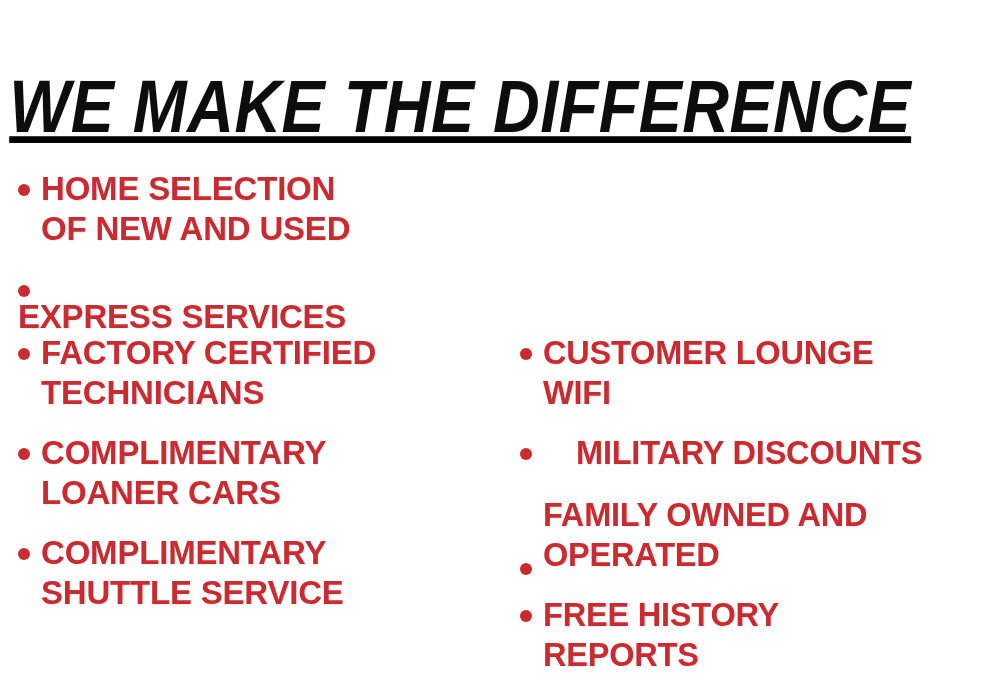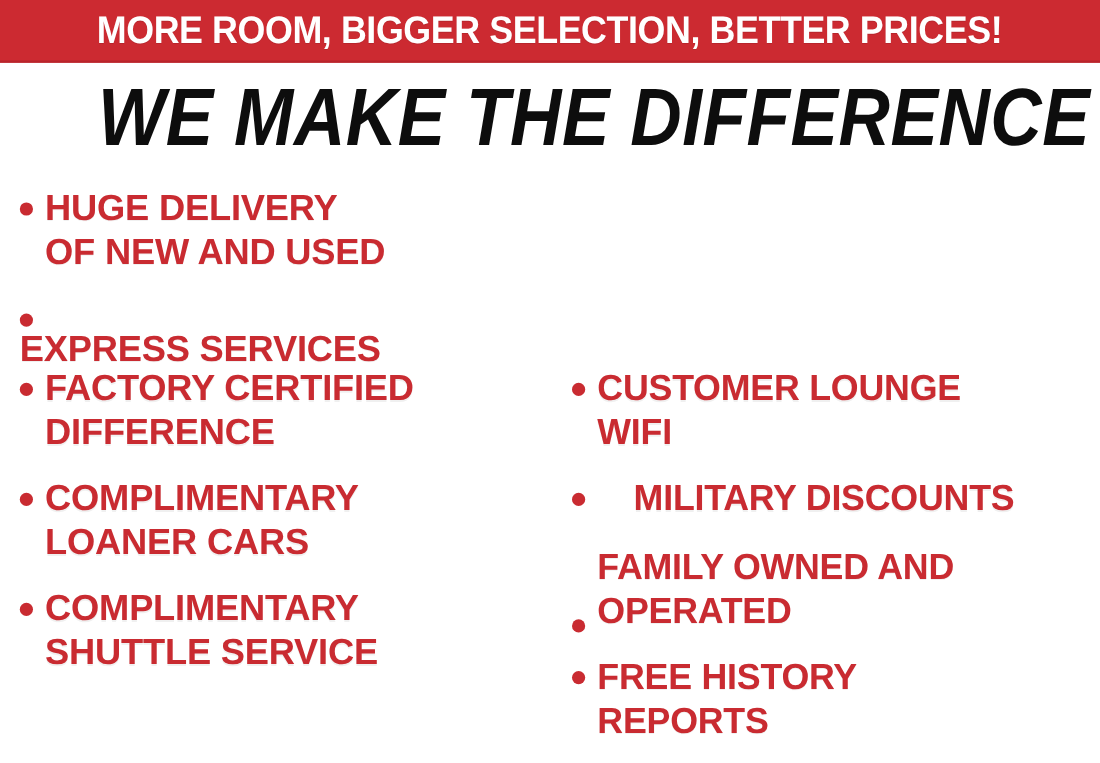--- a/index.html
+++ b/index.html
@@ -47,21 +47,22 @@
 
   
   .headline-wrap {
     position: absolute;
     left: 0;
     top: 62px;
     width: 1000px;
     height: 88px;
     display: flex;
     align-items: center;
-    justify-content: flex-end;
+    justify-content: flex-start;
+    text-decoration: underline;
   }
   .headline {
     color: #0d0d0d;
     font-family: "Liberation Sans Narrow", "Liberation Sans", sans-serif;
     font-weight: bold;
     font-style: italic;
     font-size: 66px;
     letter-spacing: 0.5px;
     line-height: 1;
     white-space: nowrap;
@@ -114,44 +115,41 @@
   .column.right .bullet-text {
     transform: scaleX(0.985);
     transform-origin: left top;
   }
 </style>
 </head>
 <body>
 
 <div id="page">
 
-  <div class="banner">
-    <div class="banner-text">MORE ROOM, BIGGER SELECTION, BETTER PRICES!</div>
-  </div>
 
   <div class="headline-wrap">
     <div class="headline">WE MAKE THE DIFFERENCE</div>
   </div>
 
   <div class="columns">
 
     <div class="column left">
       <div class="bullet-item" style="top:14px;left:10px;">
         <span class="dot"></span>
-        <span class="bullet-text">HUGE DELIVERY
+        <span class="bullet-text">HOME SELECTION
 OF NEW AND USED</span>
       </div>
       <div class="bullet-item" style="top:115px;left:10px;flex-direction:column;">
         <span class="dot"></span>
         <span class="bullet-text">EXPRESS SERVICES</span>
       </div>
       <div class="bullet-item" style="top:178px;left:10px;">
         <span class="dot"></span>
         <span class="bullet-text">FACTORY CERTIFIED
-DIFFERENCE</span>
+TECHNICIANS</span>
       </div>
       <div class="bullet-item" style="top:278px;left:10px;">
         <span class="dot"></span>
         <span class="bullet-text">COMPLIMENTARY
 LOANER CARS</span>
       </div>
       <div class="bullet-item" style="top:378px;left:10px;">
         <span class="dot"></span>
         <span class="bullet-text">COMPLIMENTARY
 SHUTTLE SERVICE</span>

